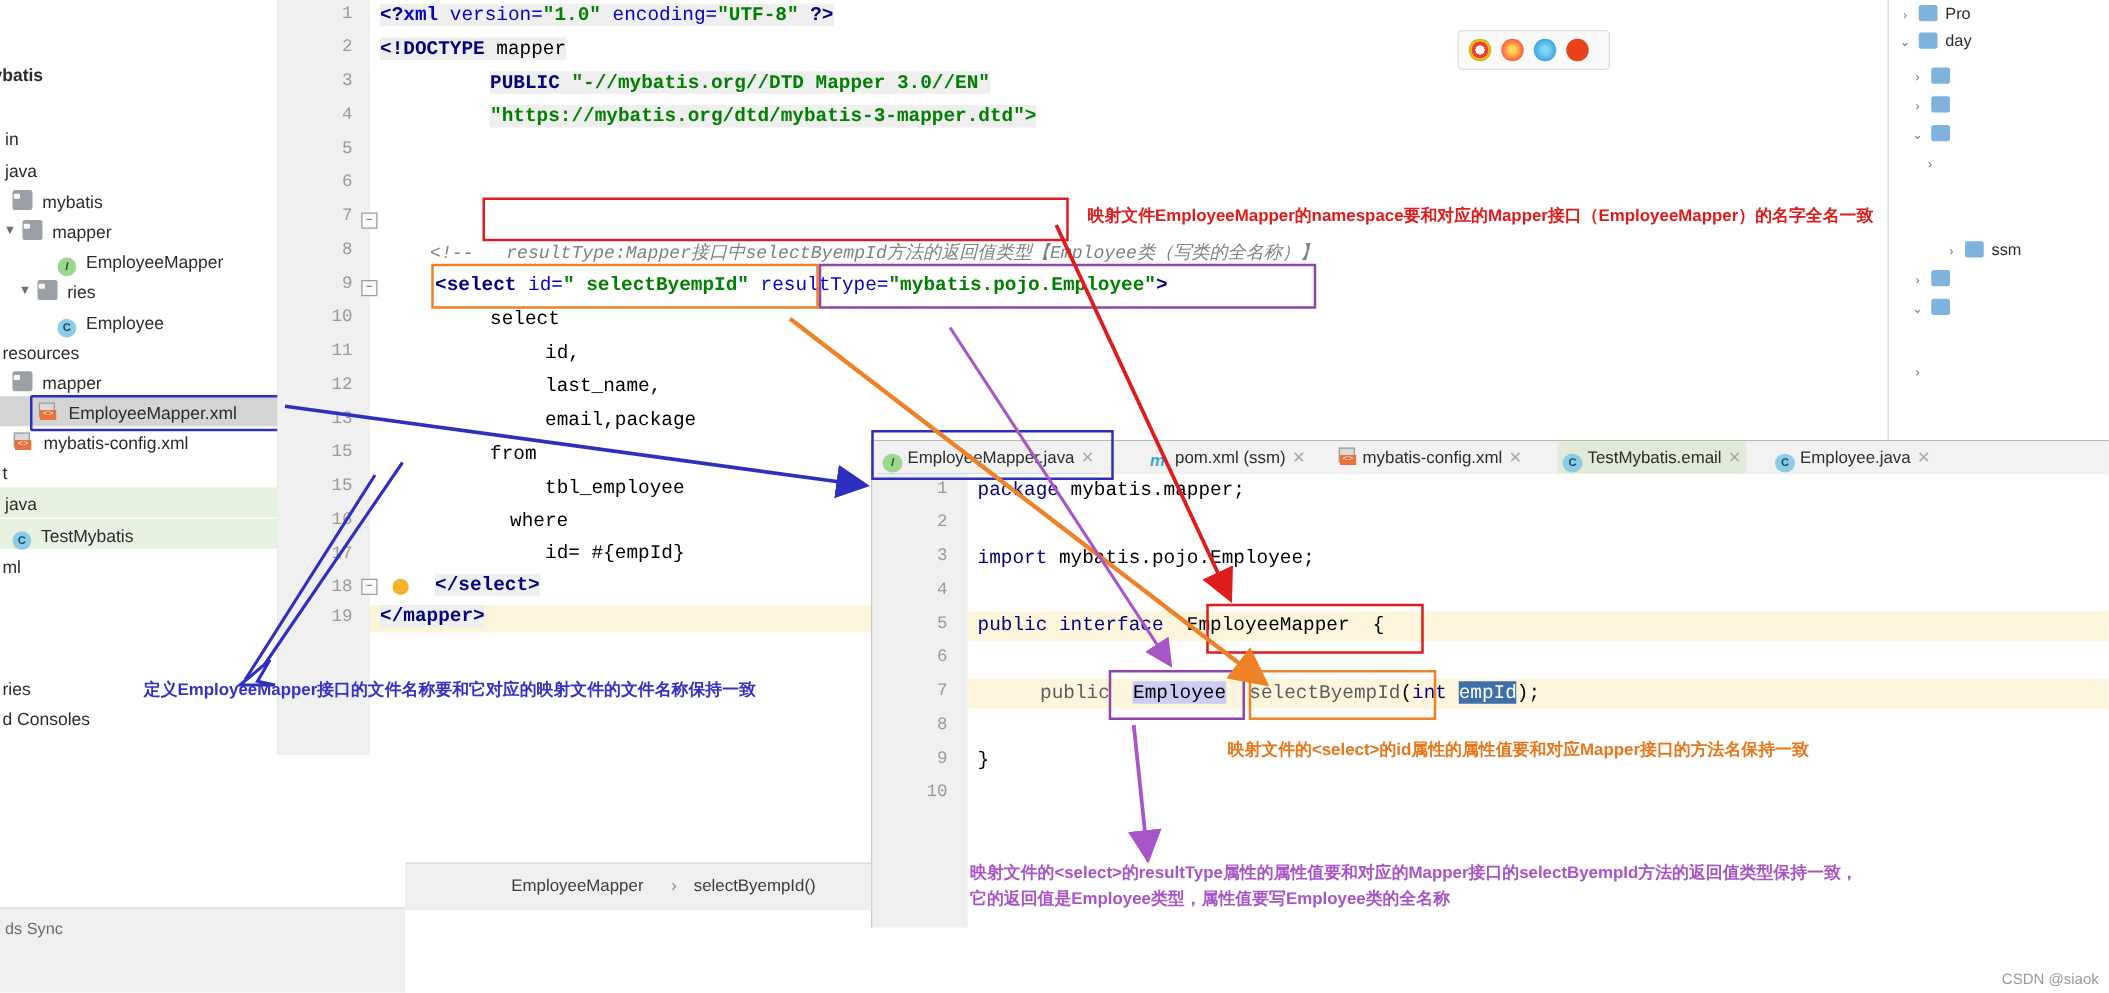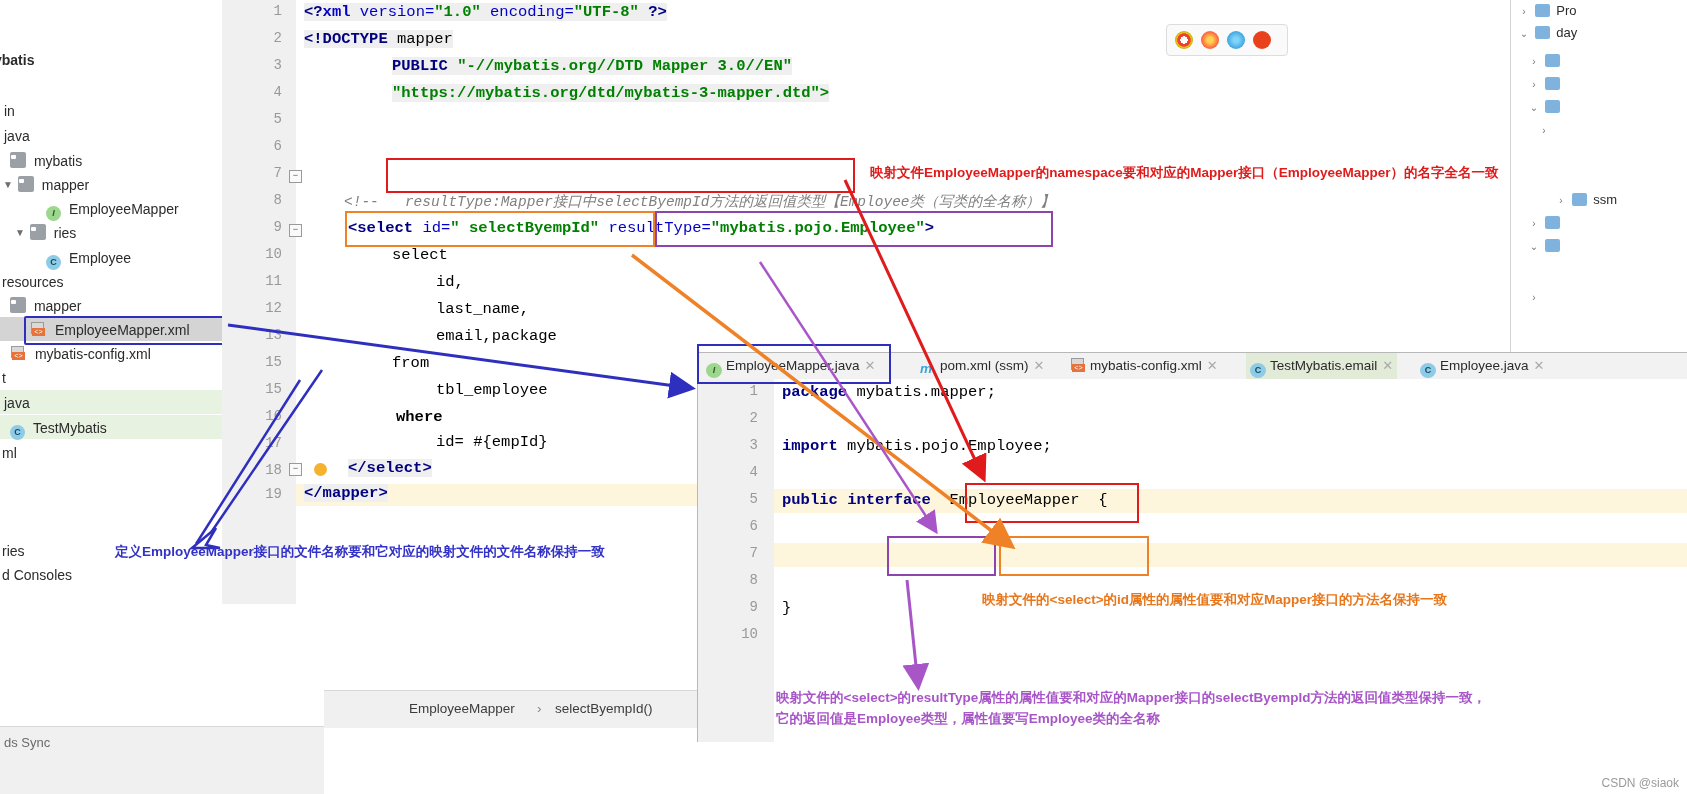--- a/index.html
+++ b/index.html
@@ -51,21 +51,21 @@
   #java-panel{left:697px;top:352px;width:990px;height:389px;background:#ffffff;border-left:1px solid #b8b8b8;border-top:1px solid #b8b8b8;}
   #tabbar{position:absolute;left:0;top:0;width:100%;height:26px;background:#f2f2f2;border-bottom:1px solid #d0d0d0;}
   .tab{position:absolute;top:0;height:26px;line-height:26px;font-size:13.5px;color:#2b2b2b;white-space:nowrap;padding:0 4px;}
   .tab.active-underline{border-bottom:3px solid #3f7fd6;}
   .tab.greenbg{background:#e2ead8;}
   .tab .ti{display:inline-block;width:16px;vertical-align:-3px;margin-right:4px;}
   .tabx{color:#aaa;font-size:13px;margin-left:5px;}
   #gutter-java{position:absolute;left:0;top:26px;width:76px;bottom:0;background:#f0f0f0;border-right:1px solid #e6e6e6;}
   #java-code{position:absolute;left:76px;top:26px;right:0;bottom:0;background:#ffffff;}
   .jl{position:absolute;right:16px;color:#999;font-family:"Liberation Mono",monospace;font-size:14px;text-align:right;width:40px;}
-  .j-kw{color:#000080;font-weight:bold;}
+  .j-kw{color:#000080;font-weight:normal;}
   .j-id{color:#000000;}
   .j-grey{color:#5c5c5c;}
   .hl-emp{background:#ccccf5;}
   .hl-sel{background:#3f6fa8;color:#ffffff;}
   .row-hl{position:absolute;left:0;right:0;height:24px;background:#fdf6dd;}
 
   
   #rightstrip{left:1510px;top:0;width:177px;height:352px;background:#ffffff;border-left:1px solid #d5d5d5;}
   .rs-row{position:absolute;left:0;height:22px;line-height:22px;font-size:13px;color:#2b2b2b;white-space:nowrap;}
   .rs-chev{display:inline-block;width:14px;color:#777;font-size:10px;text-align:center;}
@@ -203,21 +203,21 @@
   <div class="code" style="left:48px;top:192px;font-size:14.5px;"><span class="k-comment">&lt;!--   resultType:Mapper接口中selectByempId方法的返回值类型【Employee类（写类的全名称）】</span></div>
 
   <div class="code" style="left:52px;top:219px;"><span class="k-tag">&lt;select </span><span class="k-attr">id=</span><span class="k-str">" selectByempId"</span><span class="k-plain"> </span><span class="k-attr">resultType=</span><span class="k-str">"mybatis.pojo.Employee"</span><span class="k-punct">&gt;</span></div>
 
   <div class="code k-plain" style="left:96px;top:246px;">select</div>
   <div class="code k-plain" style="left:140px;top:273px;">id,</div>
   <div class="code k-plain" style="left:140px;top:300px;">last_name,</div>
   <div class="code k-plain" style="left:140px;top:327px;">email,package</div>
   <div class="code k-plain" style="left:96px;top:354px;">from</div>
   <div class="code k-plain" style="left:140px;top:381px;">tbl_employee</div>
-  <div class="code k-plain" style="left:100px;top:408px;font-weight:bold;">where</div>
+  <div class="code k-plain" style="left:112px;top:408px;">where</div>
   <div class="code k-plain" style="left:140px;top:433px;">id= #{empId}</div>
   <div class="code" style="left:52px;top:459px;"><span class="hl-grey k-tag">&lt;/select&gt;</span></div>
   <div class="code" style="left:8px;top:484px;"><span class="hl-grey k-tag">&lt;/mapper&gt;</span></div>
 
   <div class="foldmark" style="left:-7px;top:170px;">−</div>
   <div class="foldmark" style="left:-7px;top:224px;">−</div>
   <div class="foldmark" style="left:-7px;top:463px;">−</div>
   <div class="bulb" style="left:18px;top:463px;"></div>
 </div>
 
@@ -292,20 +292,21 @@
   <div id="java-code">
     <div class="row-hl" style="top:110px;"></div>
     <div class="row-hl" style="top:164px;"></div>
 
     <div class="code" style="left:8px;top:4px;"><span class="j-kw">package</span><span class="j-id"> mybatis.mapper;</span></div>
 
     <div class="code" style="left:8px;top:58px;"><span class="j-kw">import</span><span class="j-id"> mybatis.pojo.Employee;</span></div>
 
     <div class="code" style="left:8px;top:112px;"><span class="j-kw">public</span><span> </span><span class="j-kw">interface</span><span>  </span><span class="j-id">EmployeeMapper</span><span>  </span><span class="j-id">{</span></div>
 
+    <div class="code" style="left:58px;top:166px;"><span class="j-grey">public</span><span>  </span><span class="hl-emp">Employee</span><span>  </span><span class="j-grey">selectByempId</span><span class="j-id">(</span><span class="j-kw">int</span><span> </span><span class="hl-sel">empId</span><span class="j-id">);</span></div>
 
     <div class="code j-id" style="left:8px;top:220px;">}</div>
   </div>
 </div>
 
 <div id="breadcrumbbar" class="abs">
   <span class="crumb" style="left:85px;top:10px;">EmployeeMapper</span>
   <span class="crumb" style="left:213px;top:10px;color:#888;">›</span>
   <span class="crumb" style="left:231px;top:10px;">selectByempId()</span>
 </div>

